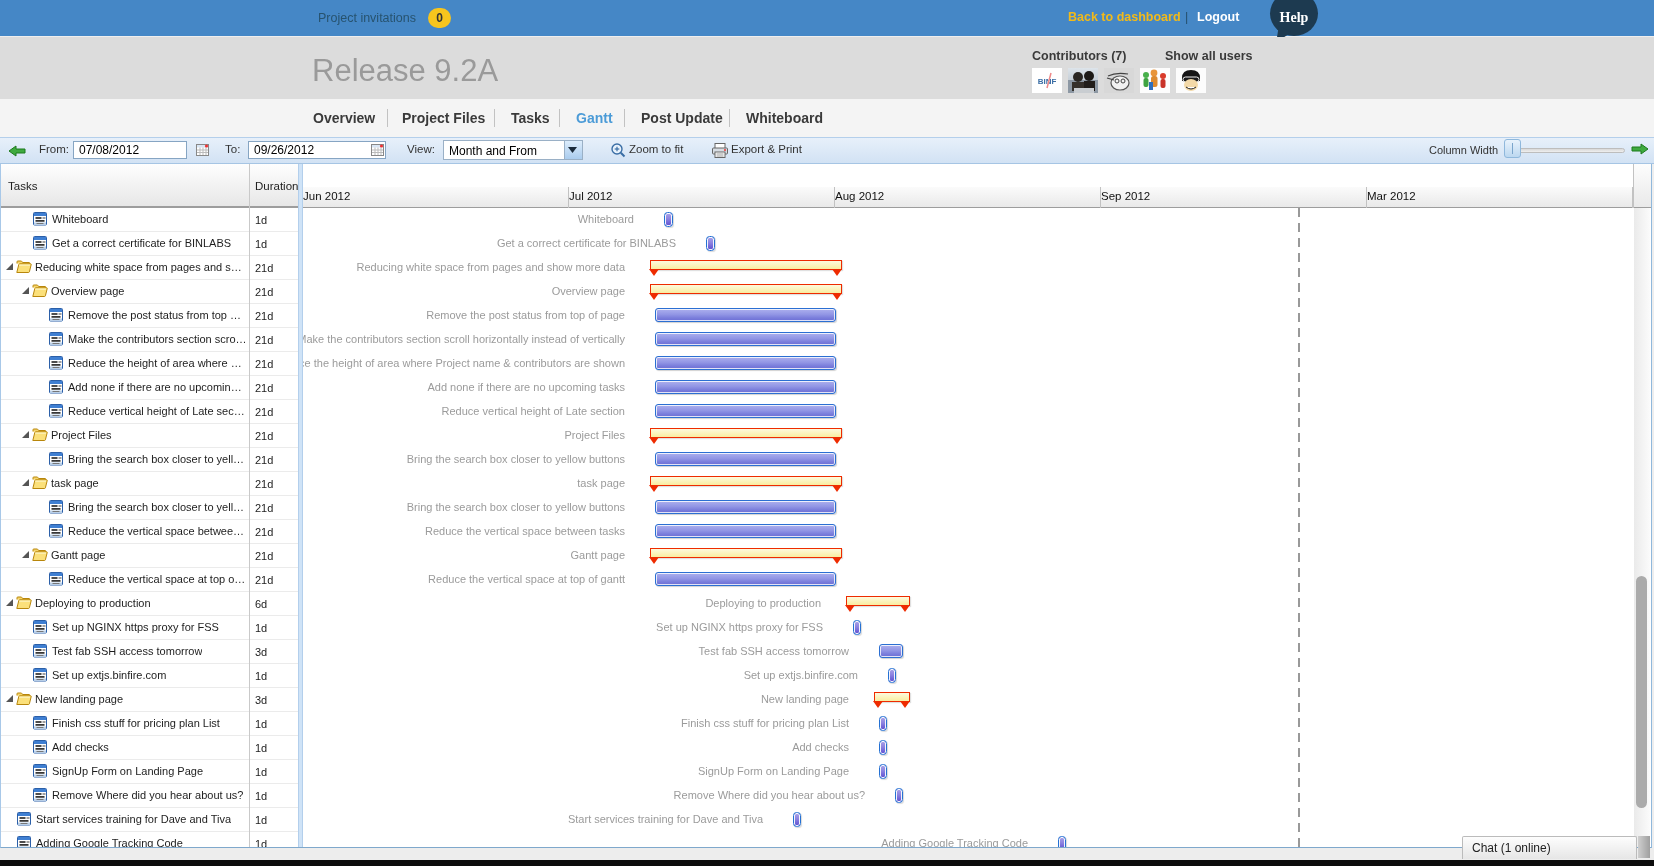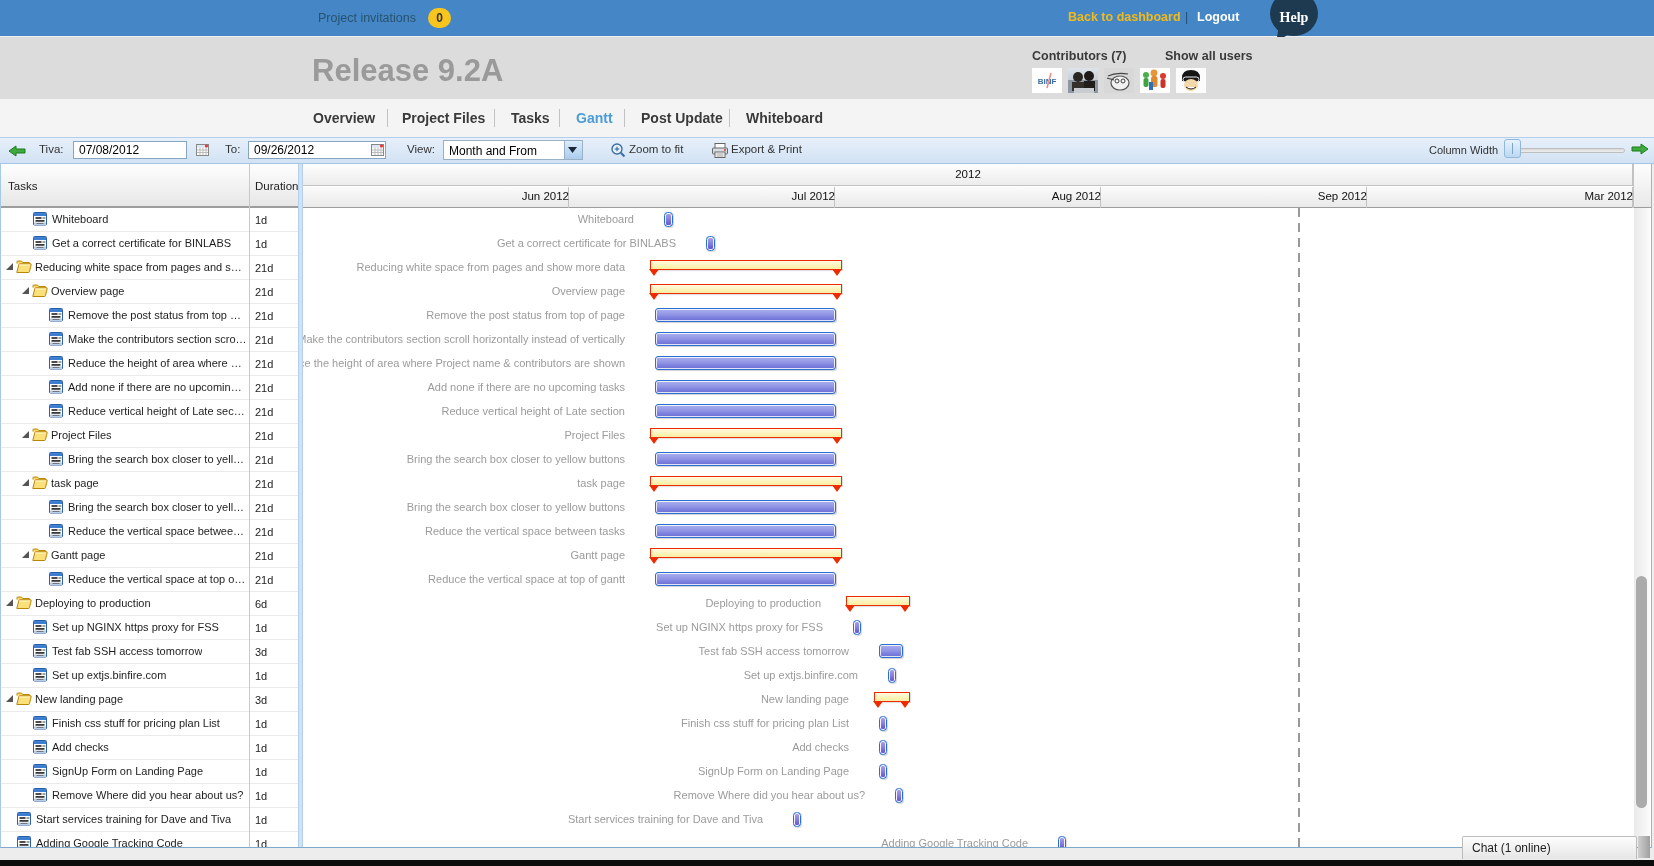--- a/index.html
+++ b/index.html
@@ -13,21 +13,21 @@
 #btd{left:1068px;top:10px;font-size:12.5px;font-weight:bold;color:#f2ba19}
 #sep1{left:1185px;top:10px;font-size:12.5px;color:#26506e}
 #logout{left:1197px;top:10px;font-size:12.5px;font-weight:bold;color:#fff}
 #helpbub{left:1270px;top:-9px;width:48px;height:45px;background:#1d3a50;border-radius:50%}
 #helptail{left:1274px;top:28px;width:0;height:0;border-left:6px solid transparent;
  border-right:8px solid transparent;border-top:16px solid #1d3a50;transform:rotate(30deg)}
 #helptxt{left:1270px;top:10px;width:48px;text-align:center;color:#fff;font-size:14px;
  font-weight:bold;font-family:"Liberation Serif",serif}
 
 #band{left:0;top:37px;width:1654px;height:62px;background:#dcdcdc}
-#reltitle{left:312px;top:53px;font-size:31px;font-weight:bold;color:#9a9a9a}
+#reltitle{left:312px;top:53px;font-size:31px;font-weight:normal;color:#9a9a9a}
 #contrib{left:1032px;top:49px;font-size:12.5px;font-weight:bold;color:#3a3a3a}
 #showall{left:1165px;top:49px;font-size:12.5px;font-weight:bold;color:#3a3a3a}
 .av{top:68px;width:30px;height:25px;overflow:hidden}
 
 #nav{left:0;top:99px;width:1654px;height:38px;background:#f4f4f4}
 .navitem{top:110px;font-size:14px;font-weight:bold;color:#3a3a3a}
 .navsep{top:109px;width:1px;height:18px;background:#c2c2c2}
 
 #toolbar{left:0;top:137px;width:1654px;height:27px;
  background:linear-gradient(#e7f0fa,#d2e2f4);border-top:1px solid #b4cfeb;border-bottom:1px solid #a6c5e4}
@@ -56,21 +56,21 @@
 #durline{left:248px;top:0px;width:1px;height:683px;background:#c6c6c6}
 #splitter{left:298px;top:164px;width:5px;height:683px;background:#cfe3f7;
  border-left:1px solid #b3cfec;border-right:1px solid #b3cfec}
 #gpanel{left:303px;top:164px;width:1348px;height:683px;background:#fff;overflow:hidden}
 #ghead1{left:0;top:0;width:1330px;height:22px;background:linear-gradient(#fefefe,#ececec);
  border-bottom:1px solid #c2c2c2;border-right:1px solid #c2c2c2}
 #ghead1 div{width:1330px;text-align:center;top:4px;font-size:11.5px;color:#111}
 #ghead2{left:0;top:23px;width:1348px;height:21px;background:linear-gradient(#fbfbfb,#e9e9e9);
  border-bottom:1px solid #9d9d9d}
 .mcell{top:0;height:21px;border-right:1px solid #c2c2c2}
-.mlabel{top:4px;font-size:11.5px;color:#111;text-align:right}
+.mlabel{top:4px;font-size:11.5px;color:#111;text-align:left}
 #scrollcol{left:1331px;top:44px;width:16px;height:639px;background:linear-gradient(90deg,#eaeaea,#fbfbfb)}
 #scrollthumb{left:1333px;top:412px;width:11px;height:232px;background:#ababab;border-radius:6px}
 #scrollheadsep{left:1330px;top:0px;width:1px;height:44px;background:#c2c2c2}
 
 .lrow{left:0;width:297px;height:24px;border-bottom:1px solid #ebebeb}
 .ltext{position:absolute;top:5px;font-size:11px;color:#1d1d1d;white-space:nowrap;overflow:hidden;text-overflow:ellipsis}
 .ldur{position:absolute;left:254px;top:6px;font-size:11px;color:#1d1d1d}
 .glabel{position:absolute;top:6px;font-size:11px;color:#9b9b9b;white-space:nowrap}
 .expnd{position:absolute;width:0;height:0;border-left:7px solid transparent;border-bottom:7px solid #555}
 
@@ -185,21 +185,21 @@
 <div class="abs navitem" style="left:746px;color:#3a3a3a">Whiteboard</div>
 <div class="abs navsep" style="left:387px"></div>
 <div class="abs navsep" style="left:494px"></div>
 <div class="abs navsep" style="left:559px"></div>
 <div class="abs navsep" style="left:624px"></div>
 <div class="abs navsep" style="left:729px"></div>
 <div class="abs" id="toolbar"></div>
 <svg class="abs" id="larrow" width="18" height="12">
       <path d="M8 1 L8 4 L17 4 L17 8 L8 8 L8 11 L1 6 Z" fill="#3faa3f" stroke="#1d7a1d" stroke-width="1"></path>
     </svg>
-<div class="abs tbtxt" style="left:39px">Tiva:</div>
+<div class="abs tbtxt" style="left:39px">From:</div>
 <div class="abs tbinput" style="left:73px;width:114px">07/08/2012</div>
 <svg class="abs" style="left:196px;top:143px" width="14" height="14">
       <use href="#calicon"></use>
     </svg>
 <div class="abs tbtxt" style="left:225px">To:</div>
 <div class="abs tbinput" style="left:248px;width:138px">09/26/2012</div>
 <svg class="abs" style="left:371px;top:143px" width="14" height="14">
       <use href="#calicon"></use>
     </svg>
 <div class="abs tbtxt" style="left:407px">View:</div>
@@ -432,23 +432,20 @@
 <svg style="position:absolute;left:16px;top:4px" width="14" height="14">
           <use href="#taskicon"></use>
         </svg>
 <div class="ltext" style="left:35px;max-width:211px">Adding Google Tracking Code</div>
 <div class="ldur">1d</div>
 </div>
 </div>
 <div class="abs" id="durline" style="left:249px;top:164px;width:1px;height:683px;background:#c9c9c9"></div>
 <div class="abs" id="splitter"></div>
 <div class="abs" id="gpanel">
-<div class="abs" id="ghead1">
-        <div class="abs">2012</div>
-      </div>
 <div class="abs" id="ghead2"></div>
 <div class="abs mcell" style="left:0px;top:23px;width:266px"></div>
 <div class="abs mlabel" style="left:0px;top:26px;width:266px">Jun 2012</div>
 <div class="abs mcell" style="left:266px;top:23px;width:266px"></div>
 <div class="abs mlabel" style="left:266px;top:26px;width:266px">Jul 2012</div>
 <div class="abs mcell" style="left:532px;top:23px;width:266px"></div>
 <div class="abs mlabel" style="left:532px;top:26px;width:266px">Aug 2012</div>
 <div class="abs mcell" style="left:798px;top:23px;width:266px"></div>
 <div class="abs mlabel" style="left:798px;top:26px;width:266px">Sep 2012</div>
 <div class="abs mcell" style="left:1064px;top:23px;width:266px"></div>

